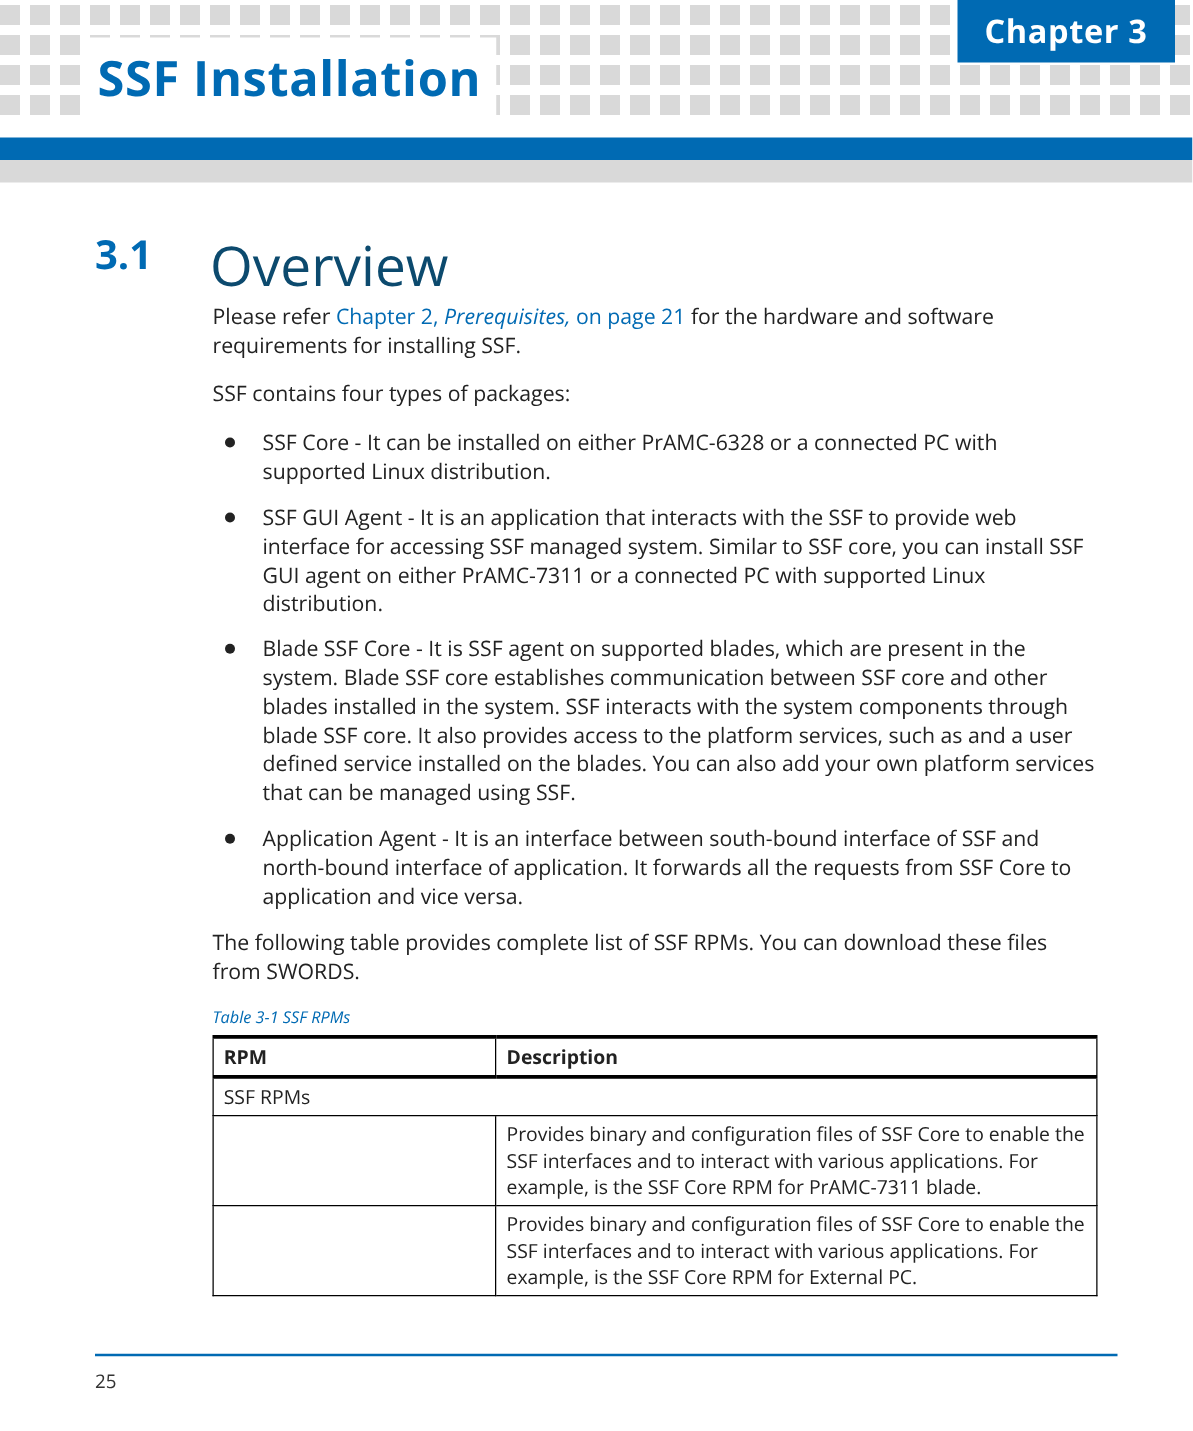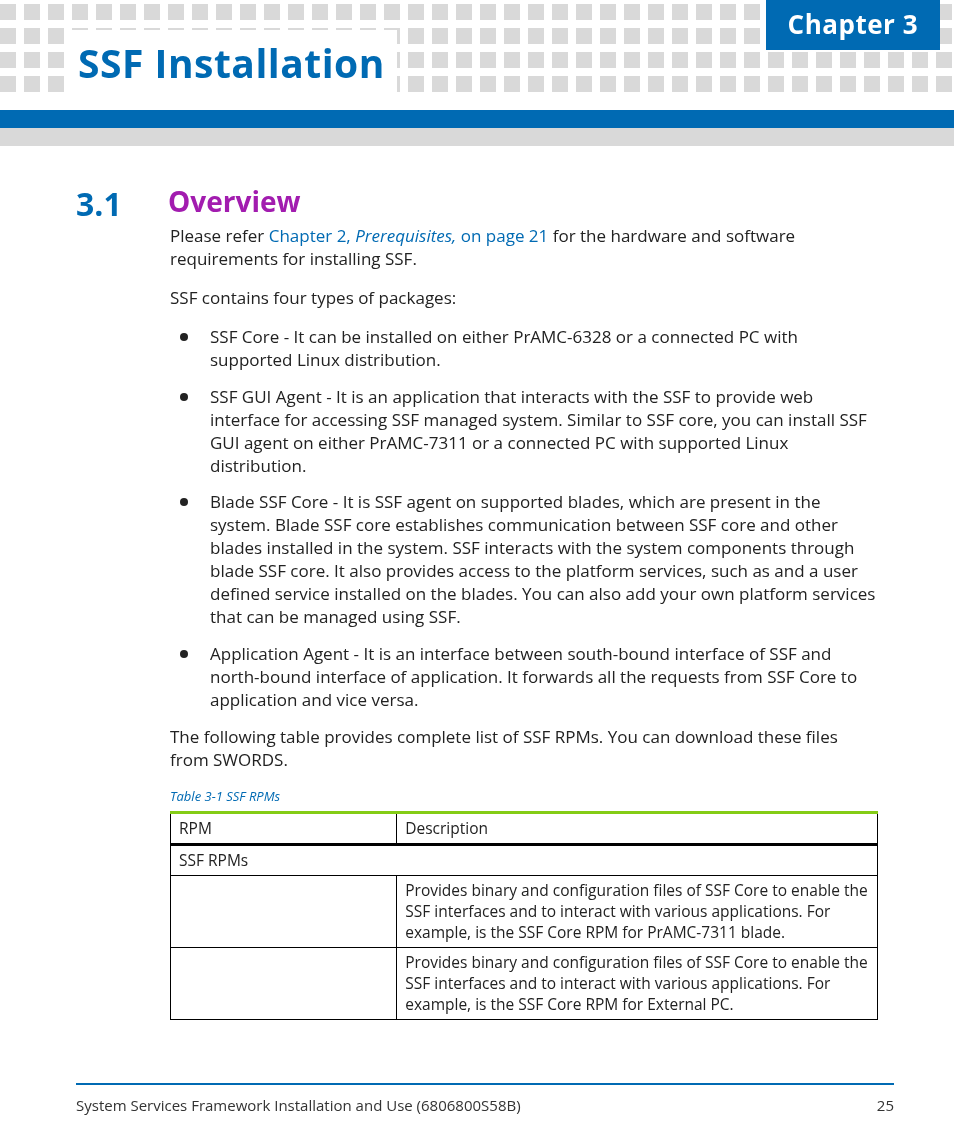--- a/index.html
+++ b/index.html
@@ -72,21 +72,21 @@
     background: #d9d9d9;
   }
   .content {
     position: absolute;
     top: 182px;
     left: 76px;
     width: 802px;
   }
   .section-row { display: flex; gap: 36px; }
   .sec-num { font-size: 32px; font-weight: 700; color: #006ab3; min-width: 56px; }
-  .sec-title { font-size: 28px; font-weight: 700; color: #a21caf; }
+  .sec-title { font-size: 44px; font-weight: 400; color: #0c4a6e; }
   .body-col { margin-left: 94px; font-size: 17px; line-height: 1.35; color: #222; }
   .para { margin-bottom: 16px; }
   .xref { color: #006ab3; }
   .xref .em { font-style: italic; }
   ul.bullets { list-style: none; padding: 0; margin: 0 0 12px 0; }
   ul.bullets > li { position: relative; padding-left: 40px; margin-bottom: 14px; }
   ul.bullets > li::before {
     content: "";
     position: absolute;
     left: 10px;
@@ -101,22 +101,22 @@
     width: 100%;
     font-size: 15.5px;
   }
   table.rpms th, table.rpms td {
     border: 1px solid #000;
     padding: 4px 8px;
     text-align: left;
     vertical-align: top;
   }
   table.rpms thead th {
-    font-weight: 400;
-    border-top: 3px solid #84cc16;
+    font-weight: 700;
+    border-top: 3px solid #000000;
     border-bottom: 3px solid #000;
     margin-left: 32px;
   }
   table.rpms tr.cat td {
     font-weight: 400;
   }
   .footer {
     position: absolute;
     left: 76px;
     right: 60px;
@@ -358,15 +358,14 @@
         <tr>
           <td></td>
           <td>Provides binary and configuration files of SSF Core to enable the SSF interfaces and to interact with various applications. For example,                                                                                                                                                            is the SSF Core RPM for External PC.</td>
         </tr>
       </tbody>
     </table>
   </div>
 </div>
 
 <div class="footer">
-  <span>System Services Framework Installation and Use (6806800S58B)</span>
   <span>25</span>
 </div>
 
 </body></html>

